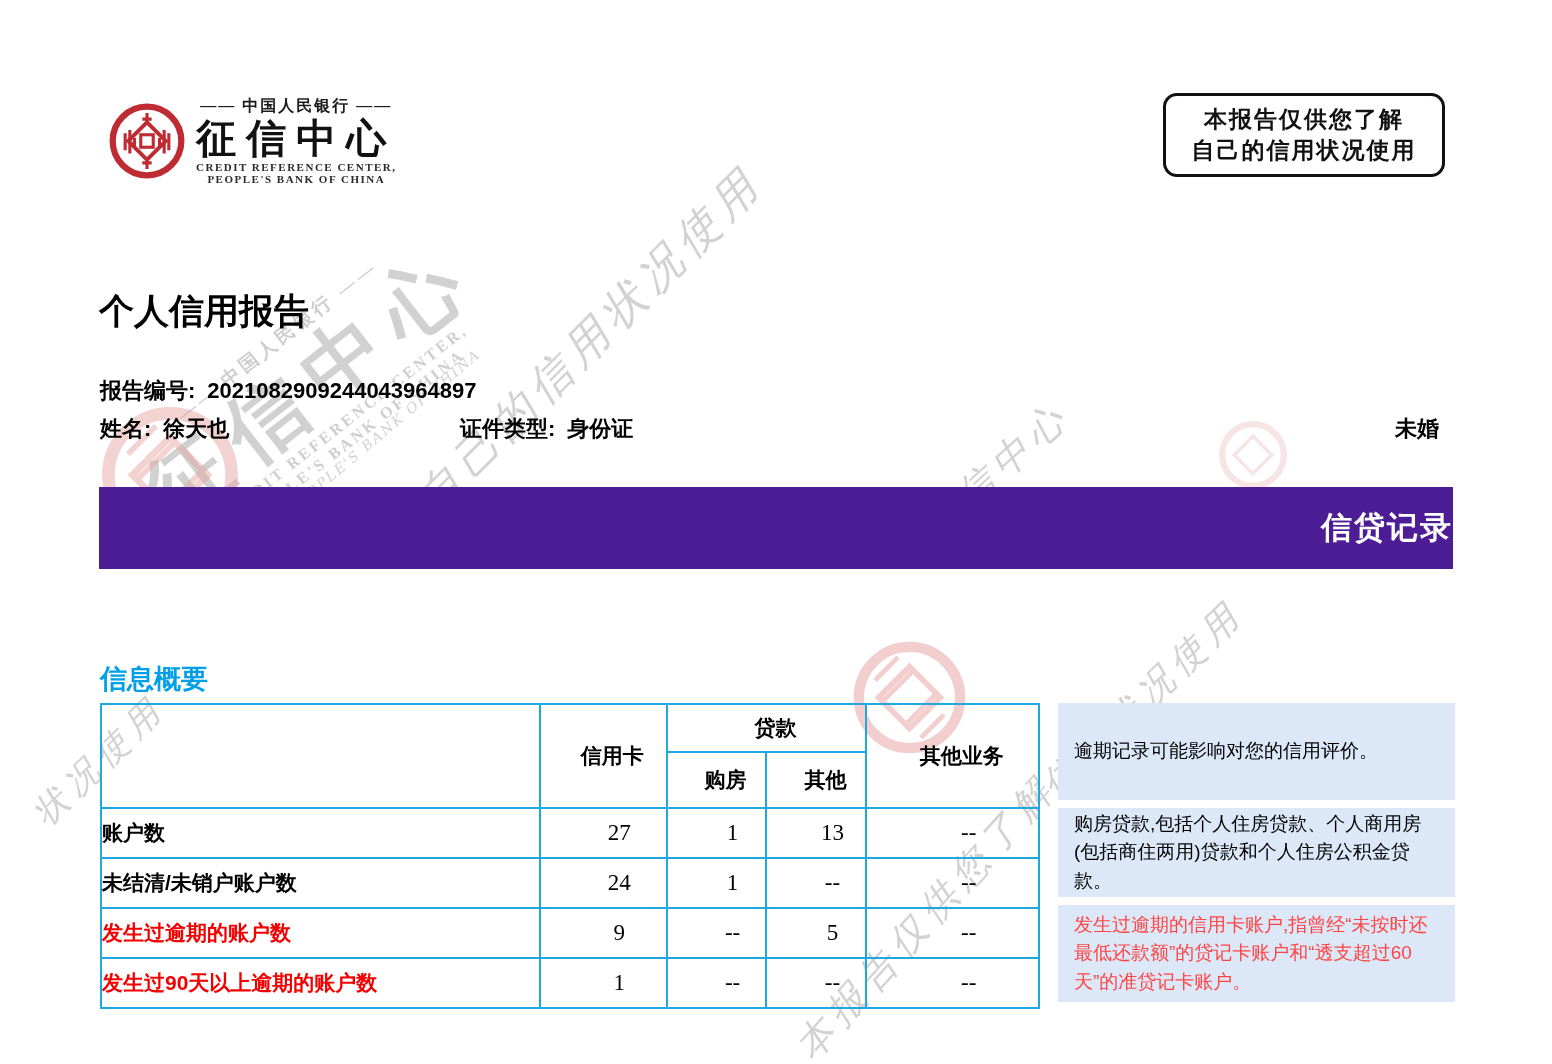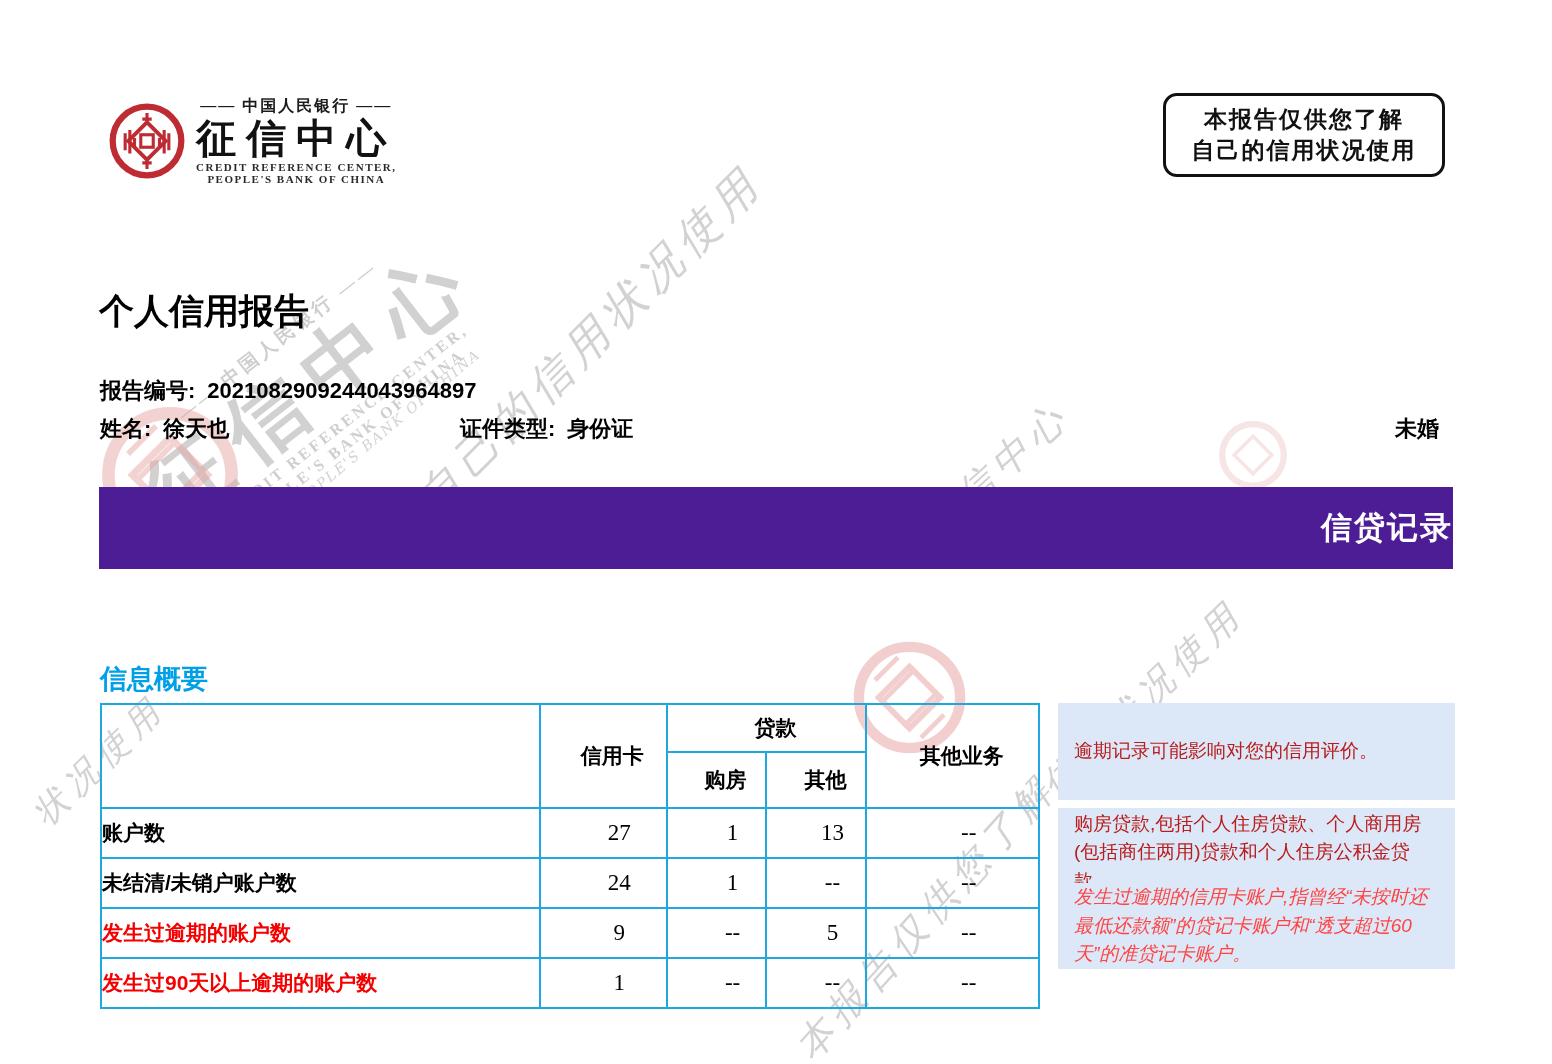--- a/index.html
+++ b/index.html
@@ -52,24 +52,24 @@
   table.summary { position:absolute; left:100px; top:703px; width:940px; border-collapse:collapse; z-index:1; background:transparent; }
   table.summary th, table.summary td { border:2px solid #1FA7DF; font-size:21px; color:#000; }
   table.summary th { font-weight:bold; text-align:center;padding-left:18px; }
   table.summary td.num { text-align:center; font-family:"Liberation Serif","DejaVu Serif",serif; font-size:23px; font-weight:normal;padding-left:32px; }
   table.summary td.row-label { text-align:left; font-weight:bold; }
   tr.hdr1 { height:48px; } tr.hdr2 { height:56px; } tr.data { height:50px; }
   .red { color:#F40000 !important; }
 
   
   .note { position:absolute; left:1058px; width:397px; background:#DCE8F7; z-index:1; display:flex; align-items:center; padding:10px 16px; }
-  .note p { font-size:19px; line-height:1.5; color:#b91c1c; }
+  .note p { font-size:19px; line-height:1.5; color:#000000; }
   #note-0 { top:703px; height:97px; }
   #note-1 { top:808px; height:89px; }
-  #note-2 { top:883px; height:86px;font-style:italic; }
+  #note-2 { top:905px; height:97px; }
   #note-2 p { color:#F44; }
 </style>
 </head>
 <body>
 
 <div id="page">
 
   <div class="wm wm-logo-block">
     <div class="l1">—— 中国人民银行 ——</div>
     <div class="l2">征信中心</div>

